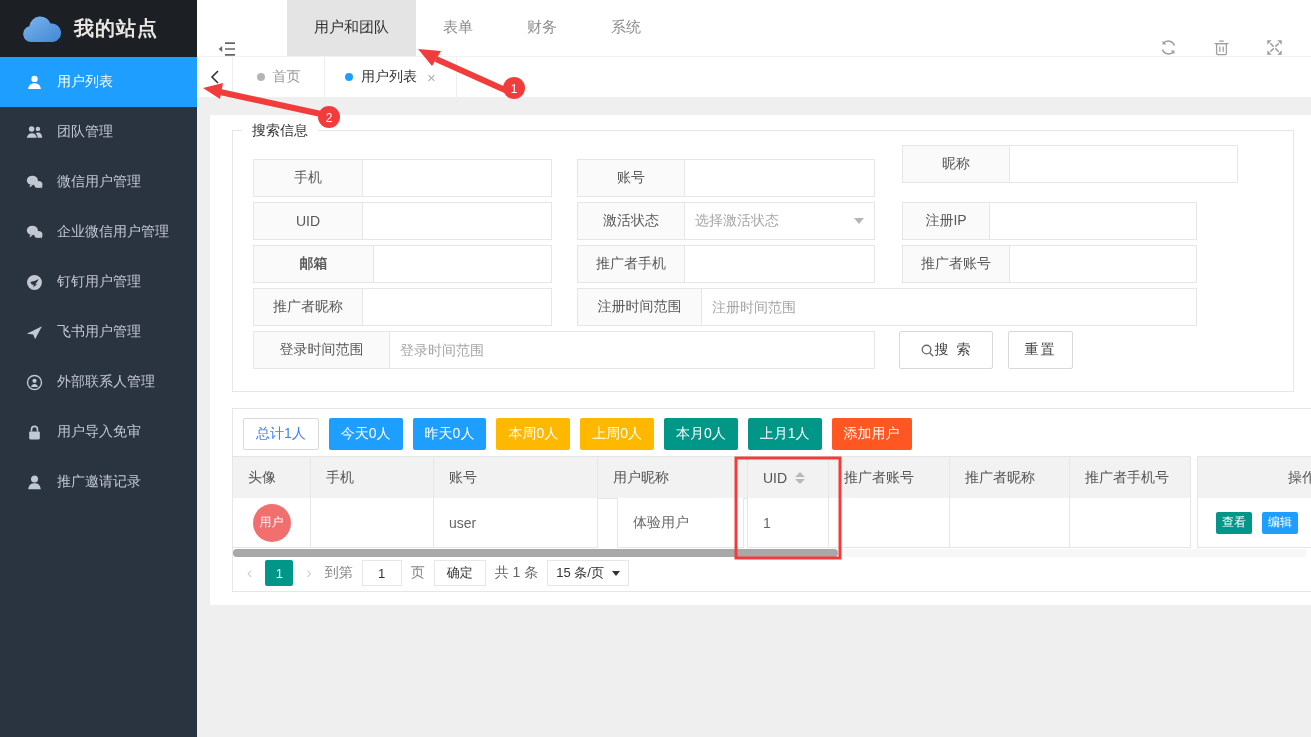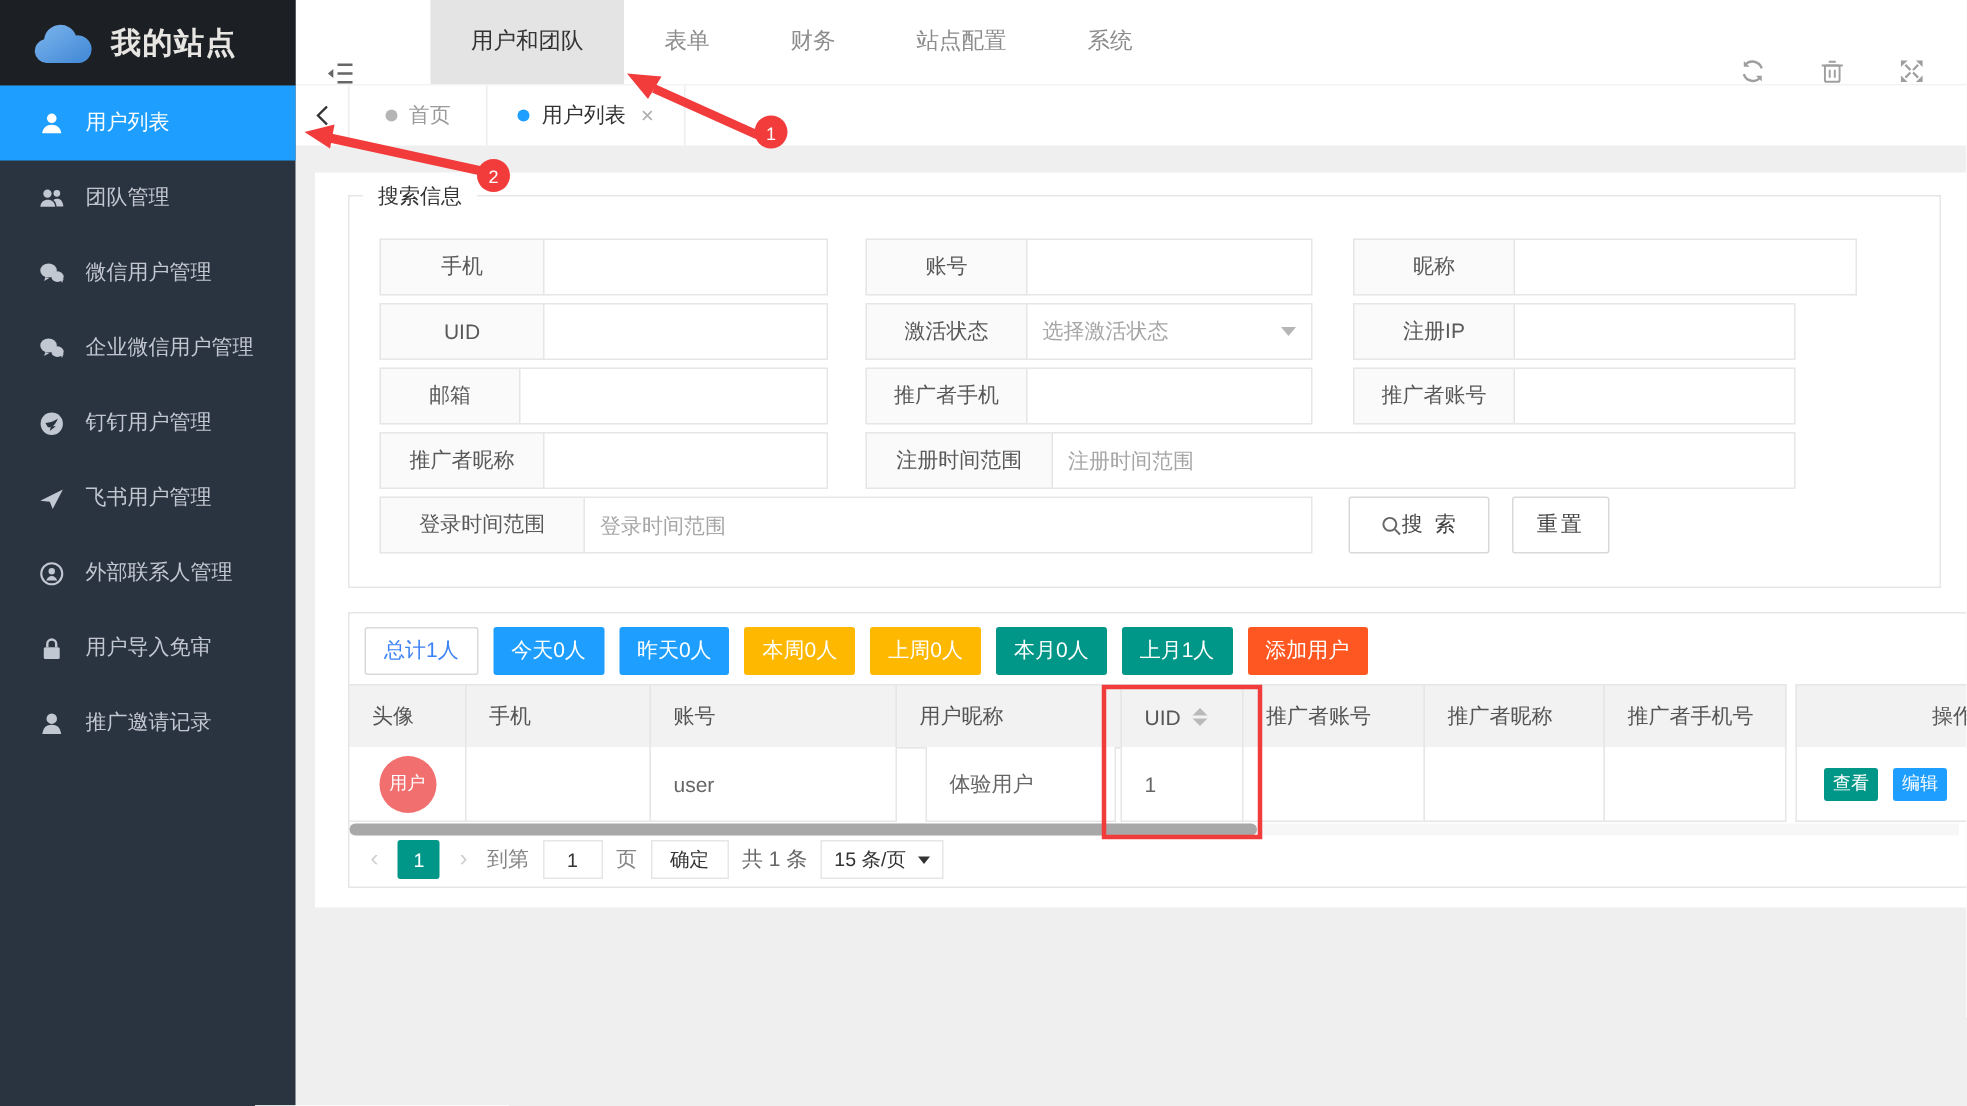--- a/index.html
+++ b/index.html
@@ -201,21 +201,20 @@
     <span class="collapse-btn">
       <svg width="18" height="14" viewBox="0 0 18 14">
           <path d="M7 1.2h10M7 7h10M7 12.8h10" stroke="#666" stroke-width="1.7" fill="none"></path>
           <path d="M4.2 4L.6 7l3.6 3z" fill="#666"></path>
         </svg>
     </span>
     <nav class="topmenu">
       <div class="tm active">用户和团队</div>
       <div class="tm">表单</div>
       <div class="tm">财务</div>
-      <div class="tm">站点配置</div>
       <div class="tm">系统</div>
     </nav>
     <div class="topicons">
       <span class="ticon">
         <svg viewBox="0 0 16 16" fill="none" stroke="#9e9e9e" stroke-width="1.5">
             <path d="M13.6 6.2A6 6 0 003.1 4.3"></path>
             <path d="M2.4 9.8a6 6 0 0010.5 1.9"></path>
             <path d="M2.4 1.6v3.6h3.6z" fill="#9e9e9e" stroke="none"></path>
             <path d="M13.6 14.4v-3.6H10z" fill="#9e9e9e" stroke="none"></path>
           </svg>
@@ -258,43 +257,43 @@
     <span class="legend">搜索信息</span>
 
     <div class="f" style="left:43px;top:44px;width:299px;">
       <span class="lbl" style="width:110px;">手机</span>
       <input class="inp" value="" style="">
     </div>
     <div class="f" style="left:367px;top:44px;width:298px;">
       <span class="lbl" style="width:108px;">账号</span>
       <input class="inp" value="" style="">
     </div>
-    <div class="f" style="left:692px;top:44px;width:336px;justify-content:flex-end;">
+    <div class="f" style="left:692px;top:30px;width:336px;justify-content:flex-end;">
       <span class="lbl" style="width:108px;">昵称</span>
       <input class="inp" value="" style="">
     </div>
 
     <div class="f" style="left:43px;top:87px;width:299px;">
       <span class="lbl" style="width:110px;">UID</span>
       <input class="inp" value="" style="">
     </div>
     <div class="f" style="left:367px;top:87px;width:298px;">
       <span class="lbl" style="width:108px;">激活状态</span>
       <div class="inp sel">
         <span class="ph">选择激活状态</span>
         <i class="caret-down"></i>
       </div>
     </div>
     <div class="f" style="left:692px;top:87px;width:295px;">
-      <span class="lbl" style="width:108px;">注册IP</span>
+      <span class="lbl" style="width:88px;">注册IP</span>
       <input class="inp" value="" style="">
     </div>
 
     <div class="f" style="left:43px;top:130px;width:299px;">
-      <span class="lbl" style="width:94px;">邮箱</span>
+      <span class="lbl" style="width:121px;font-weight:bold;">邮箱</span>
       <input class="inp" value="" style="">
     </div>
     <div class="f" style="left:367px;top:130px;width:298px;">
       <span class="lbl" style="width:108px;">推广者手机</span>
       <input class="inp" value="" style="">
     </div>
     <div class="f" style="left:692px;top:130px;width:295px;">
       <span class="lbl" style="width:108px;">推广者账号</span>
       <input class="inp" value="" style="">
     </div>

